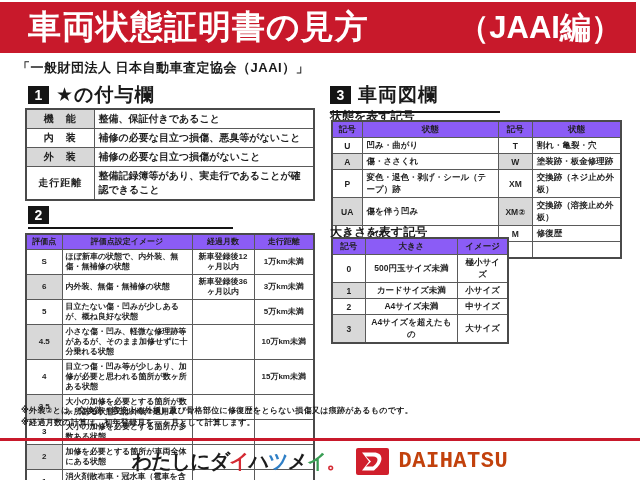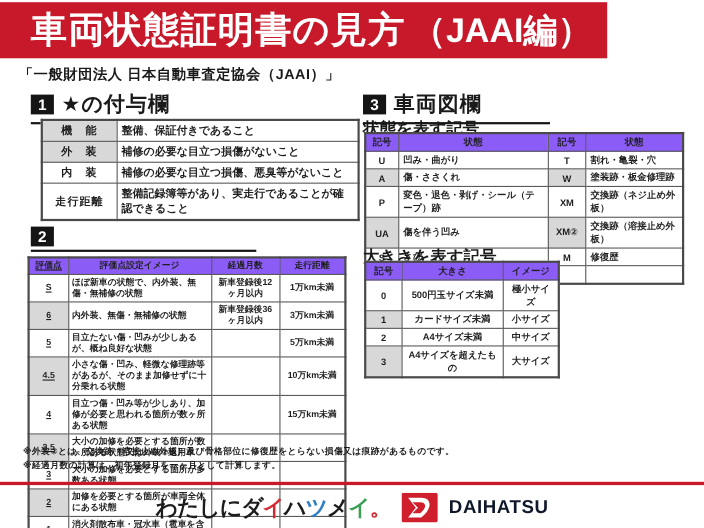--- a/index.html
+++ b/index.html
@@ -4,21 +4,21 @@
 <style>
   html,body { margin:0; padding:0; background:#ffffff; }
   .page {
     position:relative; width:640px; height:480px; overflow:hidden;
     background:#ffffff; color:#1a1a1a;
     font-family:"Liberation Sans","DejaVu Sans",sans-serif;
   }
 
   
   .banner {
-    position:absolute; top:2px; left:0; width:552px; height:51px;
+    position:absolute; top:2px; left:0; width:636px; height:51px;
     background:#c8192b; color:#ffffff;
     display:flex; align-items:center; justify-content:space-between;
     box-sizing:border-box; padding:0 14px 0 28px;
   }
   .banner .title { font-size:33px; font-weight:bold; letter-spacing:1px; }
   .banner .edition { font-size:31px; font-weight:bold; }
 
   .subtitle {
     position:absolute; top:59px; left:17px;
     font-size:13px; font-weight:bold; letter-spacing:0.5px;
@@ -42,31 +42,31 @@
   
   table { border-collapse:collapse; background:#ffffff; }
   td,th {
     border:1px solid #5a5a5a; font-weight:bold; color:#1f1f1f;
     padding:2px 4px; box-sizing:border-box; vertical-align:middle;
   }
   .hdr { background:#8b5cf6; text-align:center; }
   .shade { background:#d8d8d8; }
   .l { text-align:left; }
 
-  #table1 { position:absolute; top:108px; left:37px; width:290px; font-size:10px; border:2px solid #4a4a4a; }
+  #table1 { position:absolute; top:108px; left:25px; width:290px; font-size:10px; border:2px solid #4a4a4a; }
   #table1 td { height:19px; }
   #table1 .col-label { width:68px; text-align:center; letter-spacing:1px; }
 
   #table2 { position:absolute; top:233px; left:25px; width:290px; font-size:8px; border:2px solid #4a4a4a; line-height:1.25; }
   #table2 td { padding:2px 3px; }
-  #table2 .col-grade { width:36px; text-align:center;text-decoration:underline; }
+  #table2 .col-grade { width:36px; text-align:center; }
   #table2 .col-months { width:62px; text-align:center; }
   #table2 .col-dist { width:60px; text-align:center; }
 
-  .tbl-label { position:absolute; font-size:15px; font-weight:bold; }
+  .tbl-label { position:absolute; font-size:12px; font-weight:bold; }
   #symbols-label { top:108px; left:330px; }
   #sizes-label   { top:224px; left:330px; }
 
   #table3 { position:absolute; top:120px; left:331px; width:291px; font-size:8.5px; border:2px solid #4a4a4a; }
   #table3 td { height:12px; padding:1.5px 4px; }
   #table3 .col-sym1 { width:30px; text-align:center; }
   #table3 .col-sym2 { width:34px; text-align:center; }
 
   #table4 { position:absolute; top:237px; left:331px; width:178px; font-size:8.5px; border:2px solid #4a4a4a; }
   #table4 td { height:12px; padding:1.5px 4px; text-align:center; }
@@ -77,21 +77,21 @@
     position:absolute; top:405px; left:21px; width:600px;
     font-size:8px; font-weight:700; line-height:1.45; letter-spacing:0.3px;
   }
   .redline { position:absolute; top:438px; left:0; width:640px; height:3px; background:#c8192b; }
 
   .footer {
     position:absolute; top:445px; left:0; width:640px; height:32px;
     display:flex; align-items:center; justify-content:center; gap:10px;
   }
   .slogan { font-size:20px; font-weight:bold; letter-spacing:-1px; white-space:nowrap; }
-  .brand  { font-size:17px; font-weight:bold; color:#0f172a; letter-spacing:0.5px; }
+  .brand  { font-size:22px; font-weight:bold; color:#c2410c; letter-spacing:0.5px;font-family:Liberation Mono, monospace; }
   .dlogo  { display:block; }
 </style>
 </head>
 <body>
 
 <div class="page">
 
   <header class="banner">
     <span class="title">車両状態証明書の見方</span>
     <span class="edition">（JAAI編）</span>
@@ -103,26 +103,26 @@
     <span class="badge">1</span>
     <span class="sec-title">★の付与欄</span>
   </div>
   <table id="table1">
       <tbody>
         <tr>
           <td class="col-label shade">機　能</td>
           <td class="l">整備、保証付きであること</td>
         </tr>
         <tr>
+          <td class="col-label">内　装</td>
+          <td class="l">補修の必要な目立つ損傷、悪臭等がないこと</td>
+        </tr>
+        <tr>
           <td class="col-label shade">外　装</td>
           <td class="l">補修の必要な目立つ損傷がないこと</td>
-        </tr>
-        <tr>
-          <td class="col-label">内　装</td>
-          <td class="l">補修の必要な目立つ損傷、悪臭等がないこと</td>
         </tr>
         <tr>
           <td class="col-label">走行距離</td>
           <td class="l">整備記録簿等があり、実走行であることが確認できること</td>
         </tr>
       </tbody>
     </table>
 
   <div class="sec-head" id="sec2-head">
     <span class="badge">2</span>

